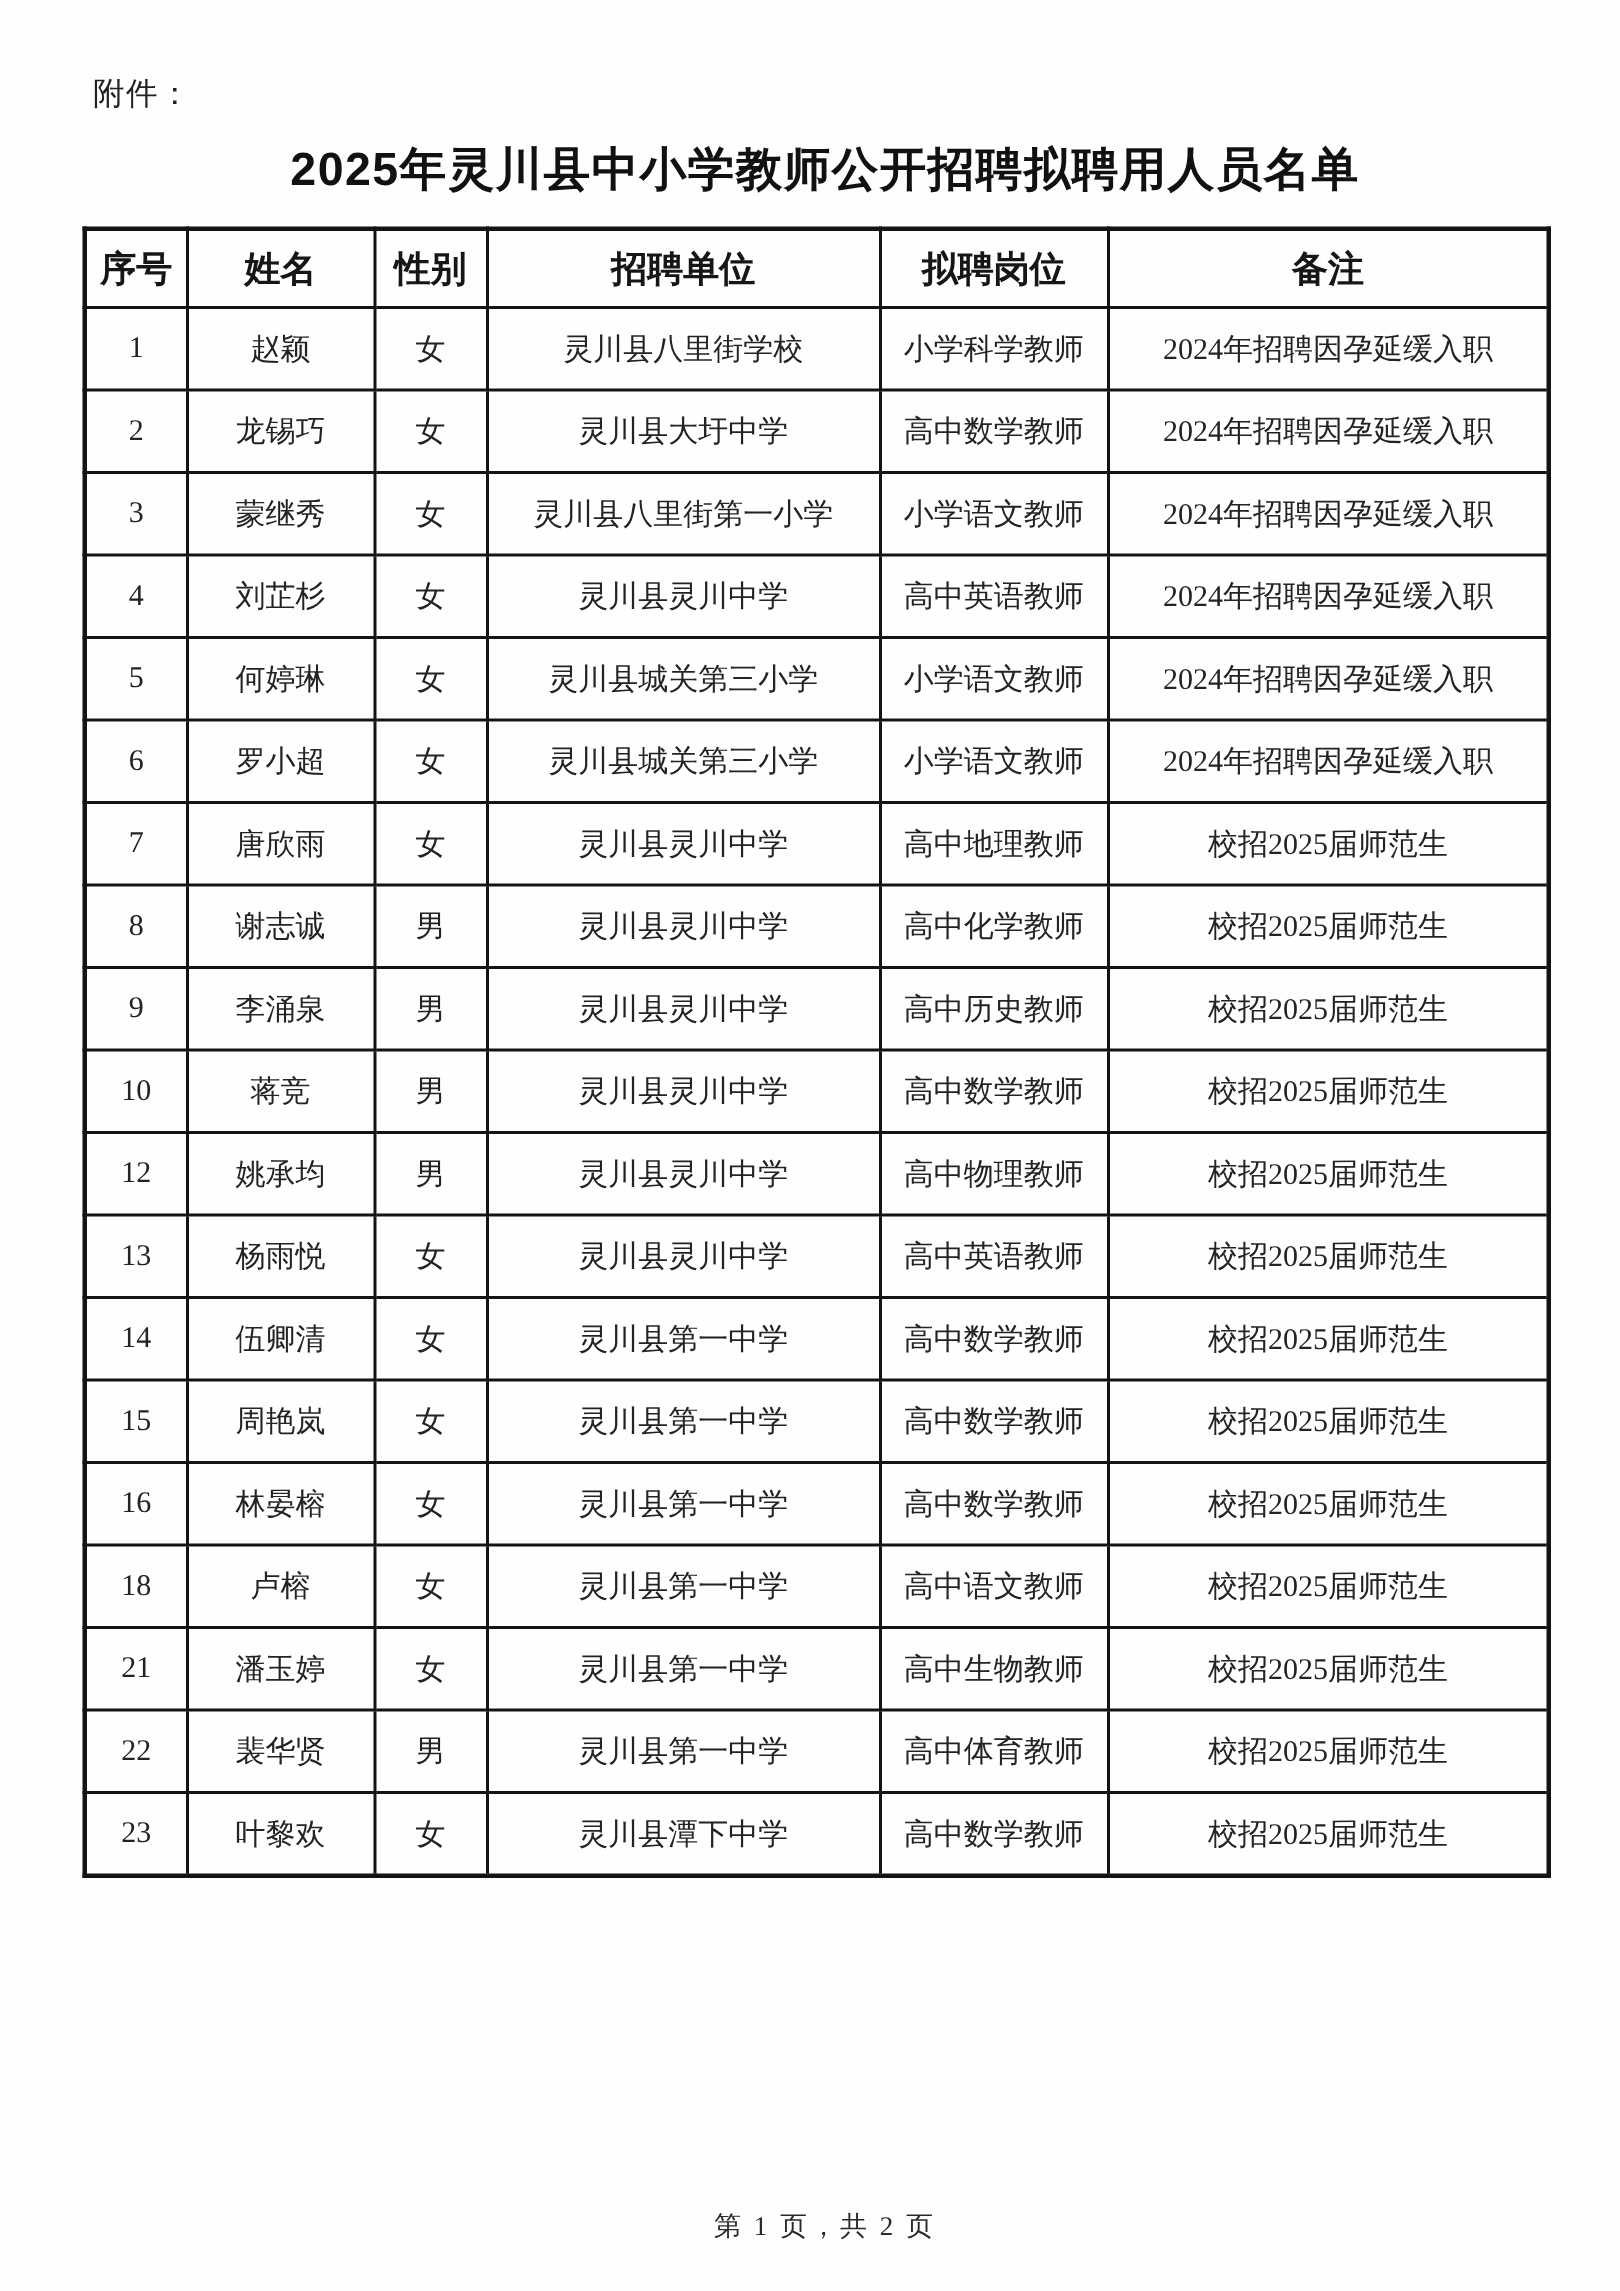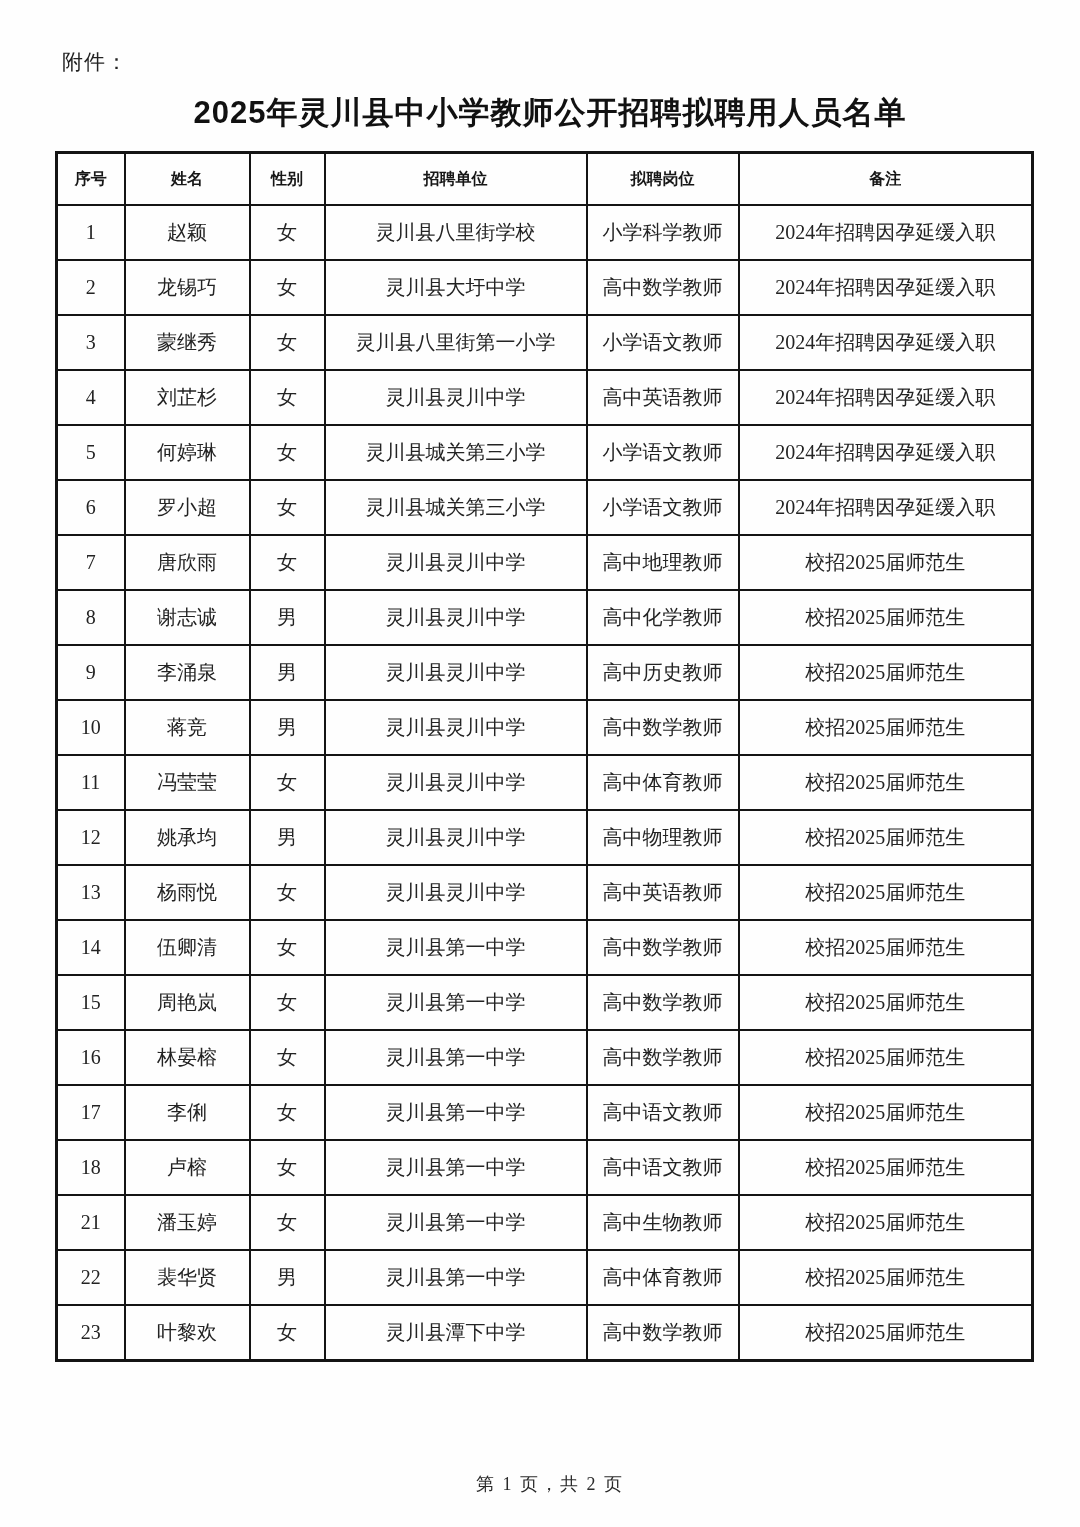--- a/index.html
+++ b/index.html
@@ -51,21 +51,21 @@
   table.roster td {
     border: 2px solid #141414;
     text-align: center;
     vertical-align: middle;
     padding: 0 2px;
     overflow: hidden;
     white-space: nowrap;
   }
   table.roster th {
     height: 50px;
-    font-size: 16px;
+    font-size: 24px;
     font-weight: 700;
     color: #161616;
   }
   table.roster td {
     height: 53px;
     font-size: 20px;
     font-weight: 400;
     color: #232323;
   }
   td.cell-index { font-size: 19px; }
@@ -183,28 +183,20 @@
         </tr>
         <tr>
           <td class="cell-index">10</td>
           <td class="cell-name">蒋竞</td>
           <td class="cell-gender">男</td>
           <td class="cell-unit">灵川县灵川中学</td>
           <td class="cell-position">高中数学教师</td>
           <td class="cell-remark">校招2025届师范生</td>
         </tr>
         <tr>
-          <td class="cell-index">11</td>
-          <td class="cell-name">冯莹莹</td>
-          <td class="cell-gender">女</td>
-          <td class="cell-unit">灵川县灵川中学</td>
-          <td class="cell-position">高中体育教师</td>
-          <td class="cell-remark">校招2025届师范生</td>
-        </tr>
-        <tr>
           <td class="cell-index">12</td>
           <td class="cell-name">姚承均</td>
           <td class="cell-gender">男</td>
           <td class="cell-unit">灵川县灵川中学</td>
           <td class="cell-position">高中物理教师</td>
           <td class="cell-remark">校招2025届师范生</td>
         </tr>
         <tr>
           <td class="cell-index">13</td>
           <td class="cell-name">杨雨悦</td>
@@ -231,28 +223,20 @@
         </tr>
         <tr>
           <td class="cell-index">16</td>
           <td class="cell-name">林晏榕</td>
           <td class="cell-gender">女</td>
           <td class="cell-unit">灵川县第一中学</td>
           <td class="cell-position">高中数学教师</td>
           <td class="cell-remark">校招2025届师范生</td>
         </tr>
         <tr>
-          <td class="cell-index">17</td>
-          <td class="cell-name">李俐</td>
-          <td class="cell-gender">女</td>
-          <td class="cell-unit">灵川县第一中学</td>
-          <td class="cell-position">高中语文教师</td>
-          <td class="cell-remark">校招2025届师范生</td>
-        </tr>
-        <tr>
           <td class="cell-index">18</td>
           <td class="cell-name">卢榕</td>
           <td class="cell-gender">女</td>
           <td class="cell-unit">灵川县第一中学</td>
           <td class="cell-position">高中语文教师</td>
           <td class="cell-remark">校招2025届师范生</td>
         </tr>
         <tr>
           <td class="cell-index">21</td>
           <td class="cell-name">潘玉婷</td>

